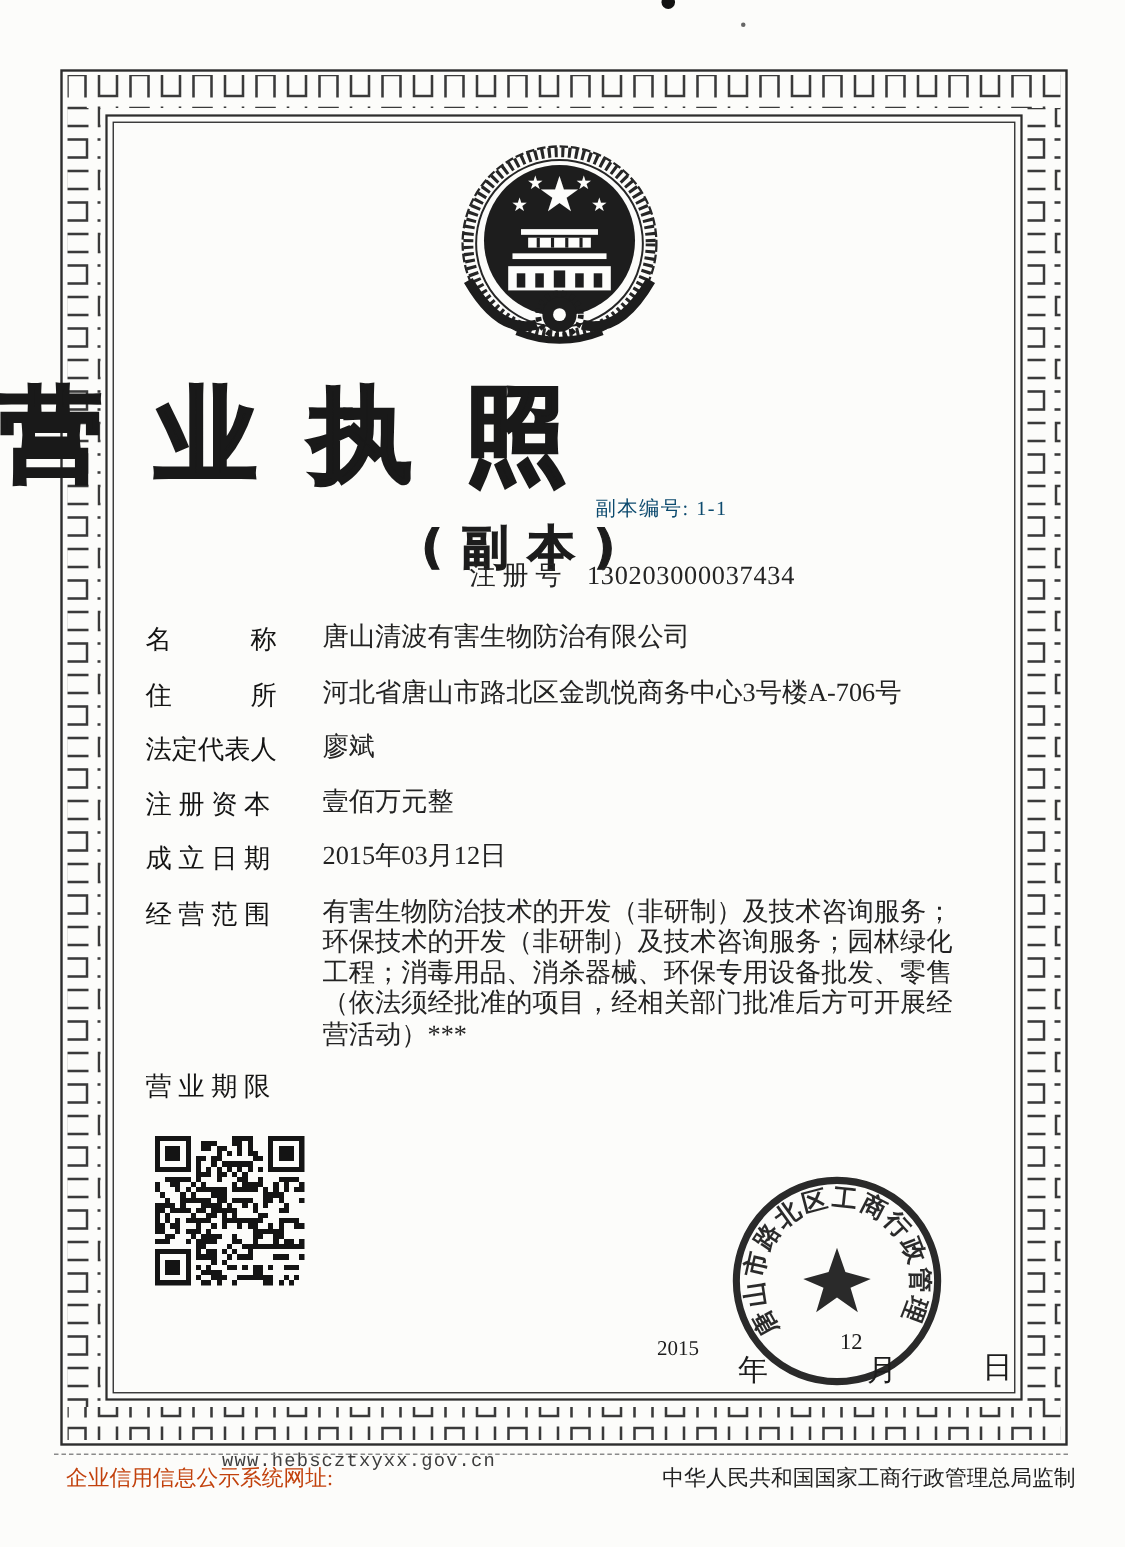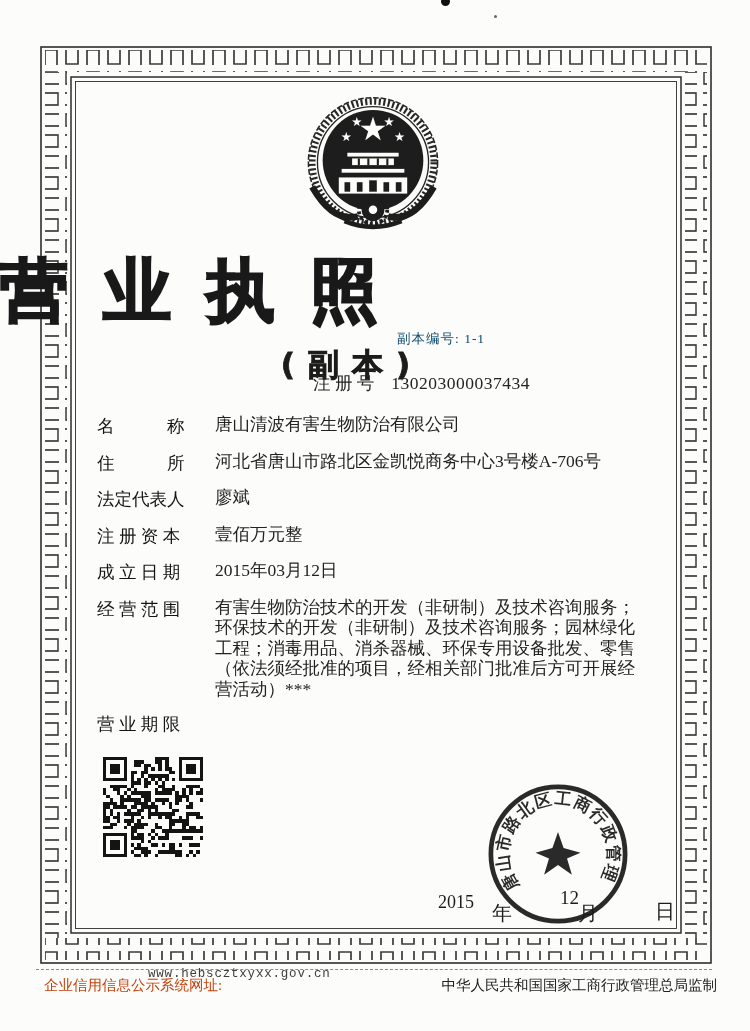--- a/index.html
+++ b/index.html
@@ -23,23 +23,23 @@
   
   .fields{left:97px;top:414px;width:566px;}
   .row{display:flex;margin-bottom:12.5px;font-size:17.5px;}
   .row .label{flex:none;width:106px;white-space:pre;color:#141414;}
   .row .value{margin-left:12px;line-height:20.5px;max-width:436px;color:#232323;}
   
   .qr{left:103px;top:757px;width:100px;height:100px;}
   
   .registrar{left:343px;top:843px;font-size:21px;letter-spacing:13px;color:#1d1d1d;white-space:nowrap;}
   .seal{left:483px;top:779px;width:150px;height:150px;opacity:0.93;}
-  .d-year{left:438px;top:892px;font-size:18px;}
+  .d-year{left:438px;top:892px;font-size:14px;}
   .d-ylabel{left:492px;top:900px;font-size:20px;}
-  .d-month{left:560px;top:887px;font-size:19px;z-index:5;}
+  .d-month{left:560px;top:887px;font-size:15px;z-index:5;}
   .d-mlabel{left:578px;top:900px;font-size:20px;z-index:5;}
   .d-dlabel{left:655px;top:898px;font-size:20px;z-index:5;}
   .date-part{color:#1c1c1c;}
   
   .scan-dash{left:36px;top:969px;width:676px;border-top:1.5px dashed #8a8a8a;height:0;}
   .site-url{left:148px;top:967px;font-family:Liberation Mono, monospace;
             font-size:12.5px;letter-spacing:0.8px;color:#3d3d3d;}
   .footer-left{left:44px;top:976px;font-size:14.5px;color:#c2410c;}
   .footer-right{right:33px;top:976px;font-size:14.5px;color:#222;}
   

